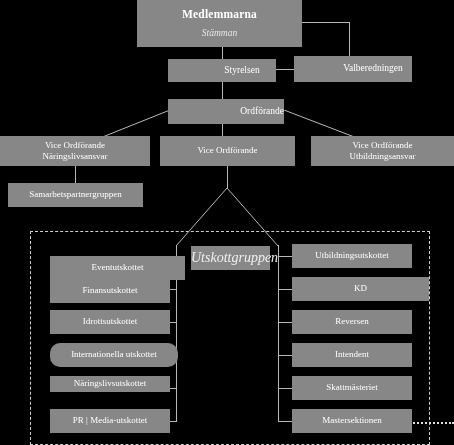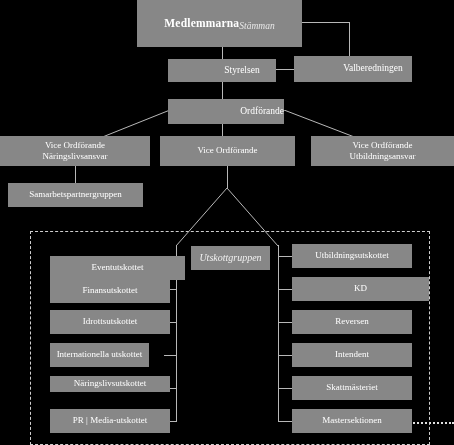--- a/index.html
+++ b/index.html
@@ -43,21 +43,21 @@
     display: block;
     margin-top: 7px;
     color: #e8e8e8;
     text-align: right;
   }
   .node.level2 { font-size: 9.5px; padding-left: 40px; }
   .node.level3 { font-size: 9.5px; text-align: right; }
   .node.vice   { font-size: 9px; }
   .node.side   { font-size: 9px; }
   .node.unit   { font-size: 9px; }
-  .node.group  { font-size: 10px; font-style: italic; color: #f0f0f0; }
+  .node.group  { font-size: 14px; font-style: italic; color: #f0f0f0; }
 
   .line {
     position: absolute;
     background: #b8b8b8;
     z-index: 2;
   }
   .line.h { height: 1px; }
   .line.v { width: 1px; }
 
   .diag {
@@ -129,21 +129,21 @@
   <div class="line v" style="left:278px; top:245px; height:177px;"></div>
   <div class="line h" style="left:278px; top:256px; width:14px;"></div>
   <div class="line h" style="left:278px; top:289px; width:14px;"></div>
   <div class="line h" style="left:278px; top:322px; width:14px;"></div>
   <div class="line h" style="left:278px; top:355px; width:14px;"></div>
   <div class="line h" style="left:278px; top:388px; width:14px;"></div>
   <div class="line h" style="left:278px; top:421px; width:14px;"></div>
 
   <div class="dotted-line" style="left:410px; top:422px; width:44px;"></div>
 
-  <div class="node root" style="left:137px; top:0px; width:165px; height:47px; flex-direction:row; justify-content:center;">
+  <div class="node root" style="left:137px; top:0px; width:165px; height:47px; flex-direction:column; justify-content:center;">
     <span class="title">Medlemmarna</span>
     <span class="sub">Stämman</span>
   </div>
 
   <div class="node level2" style="left:168px; top:59px; width:108px; height:23px;">
     <span class="lbl">Styrelsen</span>
   </div>
 
   <div class="node level2" style="left:294px; top:56px; width:118px; height:26px;">
     <span class="lbl">Valberedningen</span>
@@ -177,21 +177,21 @@
 
   <div class="node unit" style="left:50px; top:256px; width:135px; height:24px;">
     <span class="lbl">Eventutskottet</span>
   </div>
   <div class="node unit" style="left:50px; top:279px; width:120px; height:24px;">
     <span class="lbl">Finansutskottet</span>
   </div>
   <div class="node unit" style="left:50px; top:310px; width:120px; height:24px;">
     <span class="lbl">Idrottsutskottet</span>
   </div>
-  <div class="node unit" style="left:50px; top:343px; width:99px; height:24px;">
+  <div class="node unit" style="left:50px; top:343px; width:128px; height:24px;border-radius:10px;">
     <span class="lbl">Internationella utskottet</span>
   </div>
   <div class="node unit" style="left:50px; top:376px; width:120px; height:16px;">
     <span class="lbl">Näringslivsutskottet</span>
   </div>
   <div class="node unit" style="left:50px; top:409px; width:120px; height:24px;">
     <span class="lbl">PR | Media-utskottet</span>
   </div>
 
   <div class="node unit" style="left:292px; top:244px; width:120px; height:24px;">

